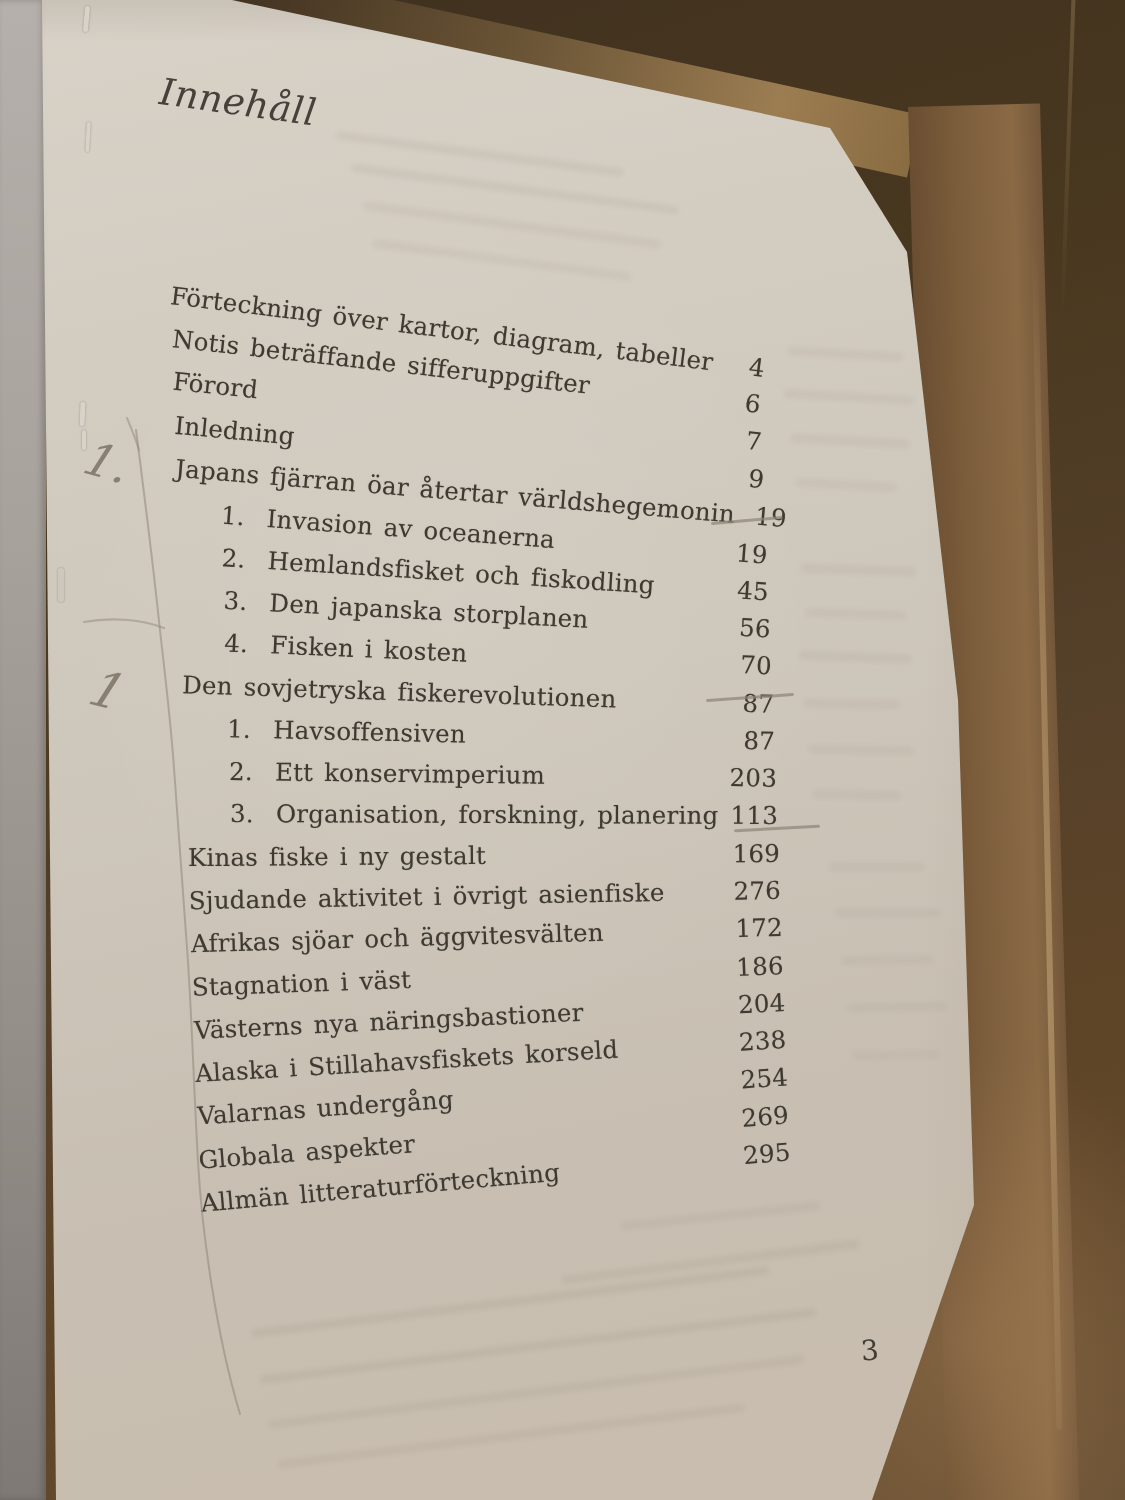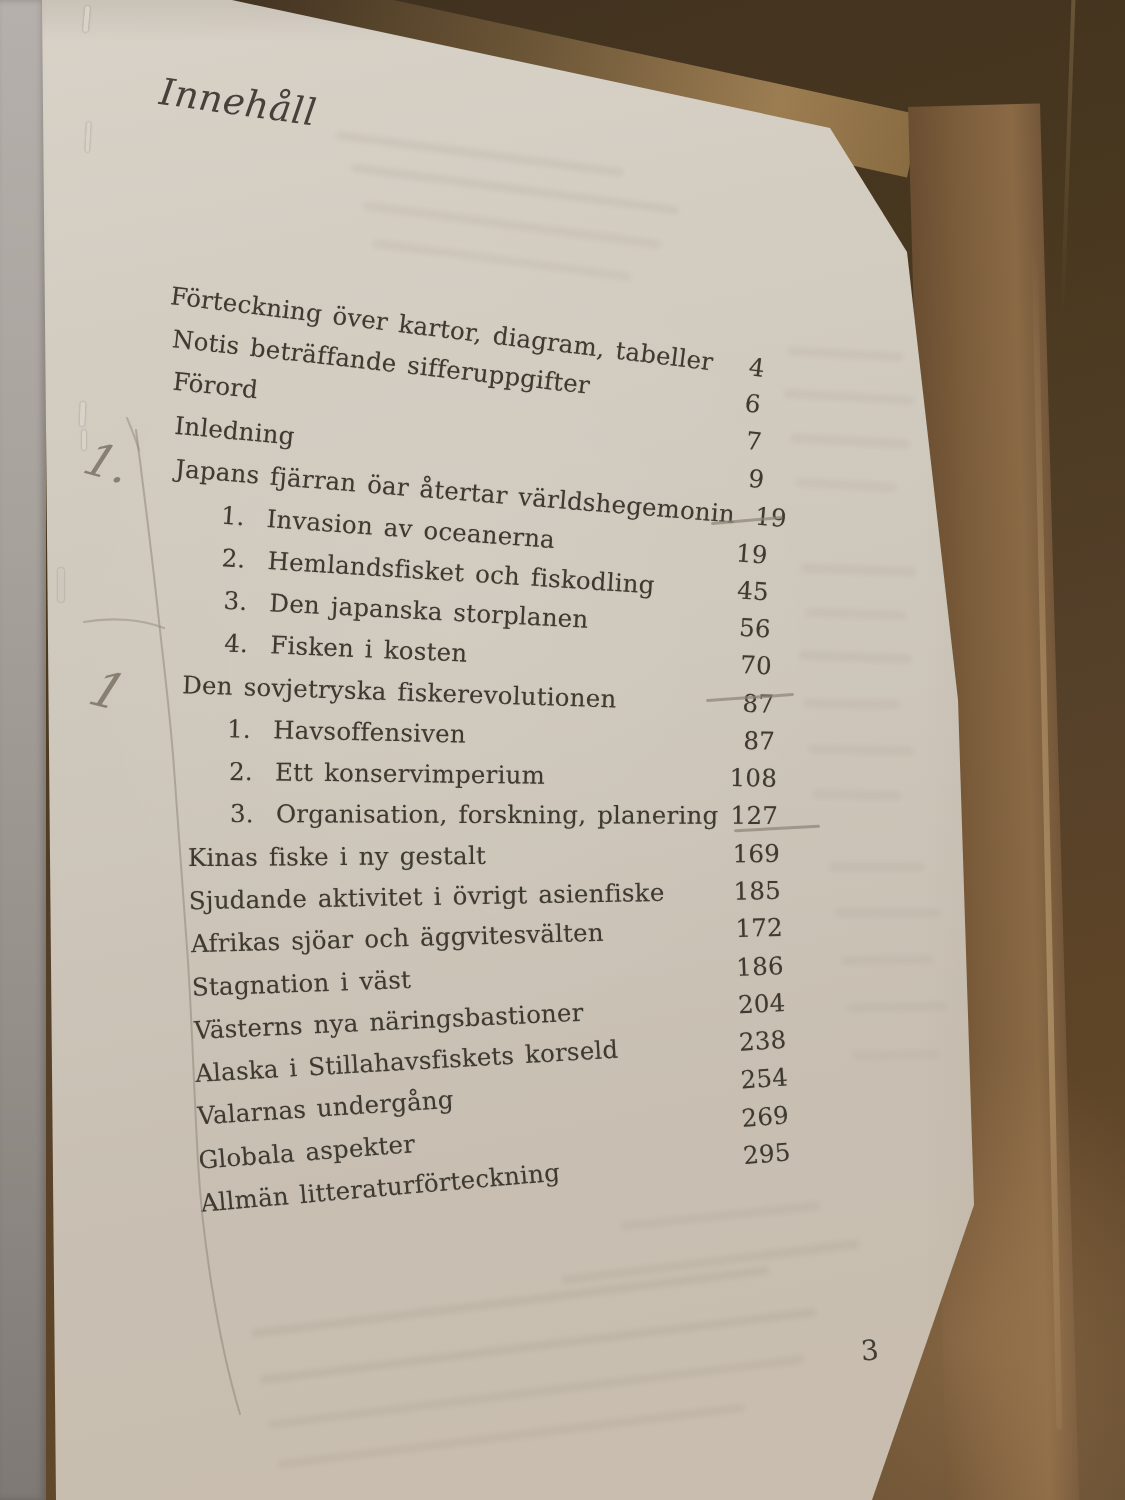--- a/index.html
+++ b/index.html
@@ -144,34 +144,34 @@
       <span class="pg">87</span>
     </div>
     <div class="row sub" style="left:183px;top:720px;transform:rotate(1.3deg)">
       <span class="idx">1.</span>
       <span>Havsoffensiven</span>
       <span class="pg">87</span>
     </div>
     <div class="row sub" style="left:185px;top:760px;transform:rotate(0.7deg)">
       <span class="idx">2.</span>
       <span>Ett konservimperium</span>
-      <span class="pg">108</span>
+      <span class="pg">203</span>
     </div>
     <div class="row sub" style="left:186px;top:800px;transform:rotate(0.2deg)">
       <span class="idx">3.</span>
       <span>Organisation, forskning, planering</span>
-      <span class="pg">127</span>
+      <span class="pg">113</span>
     </div>
     <div class="row" style="left:188px;top:841px;transform:rotate(-0.4deg)">
       <span>Kinas fiske i ny gestalt</span>
       <span class="pg">169</span>
     </div>
     <div class="row" style="left:189px;top:881px;transform:rotate(-1deg)">
       <span>Sjudande aktivitet i övrigt asienfiske</span>
-      <span class="pg">185</span>
+      <span class="pg">276</span>
     </div>
     <div class="row" style="left:191px;top:921px;transform:rotate(-1.6deg)">
       <span>Afrikas sjöar och äggvitesvälten</span>
       <span class="pg">172</span>
     </div>
     <div class="row" style="left:192px;top:962px;transform:rotate(-2.1deg)">
       <span>Stagnation i väst</span>
       <span class="pg">186</span>
     </div>
     <div class="row" style="left:194px;top:1002px;transform:rotate(-2.7deg)">

